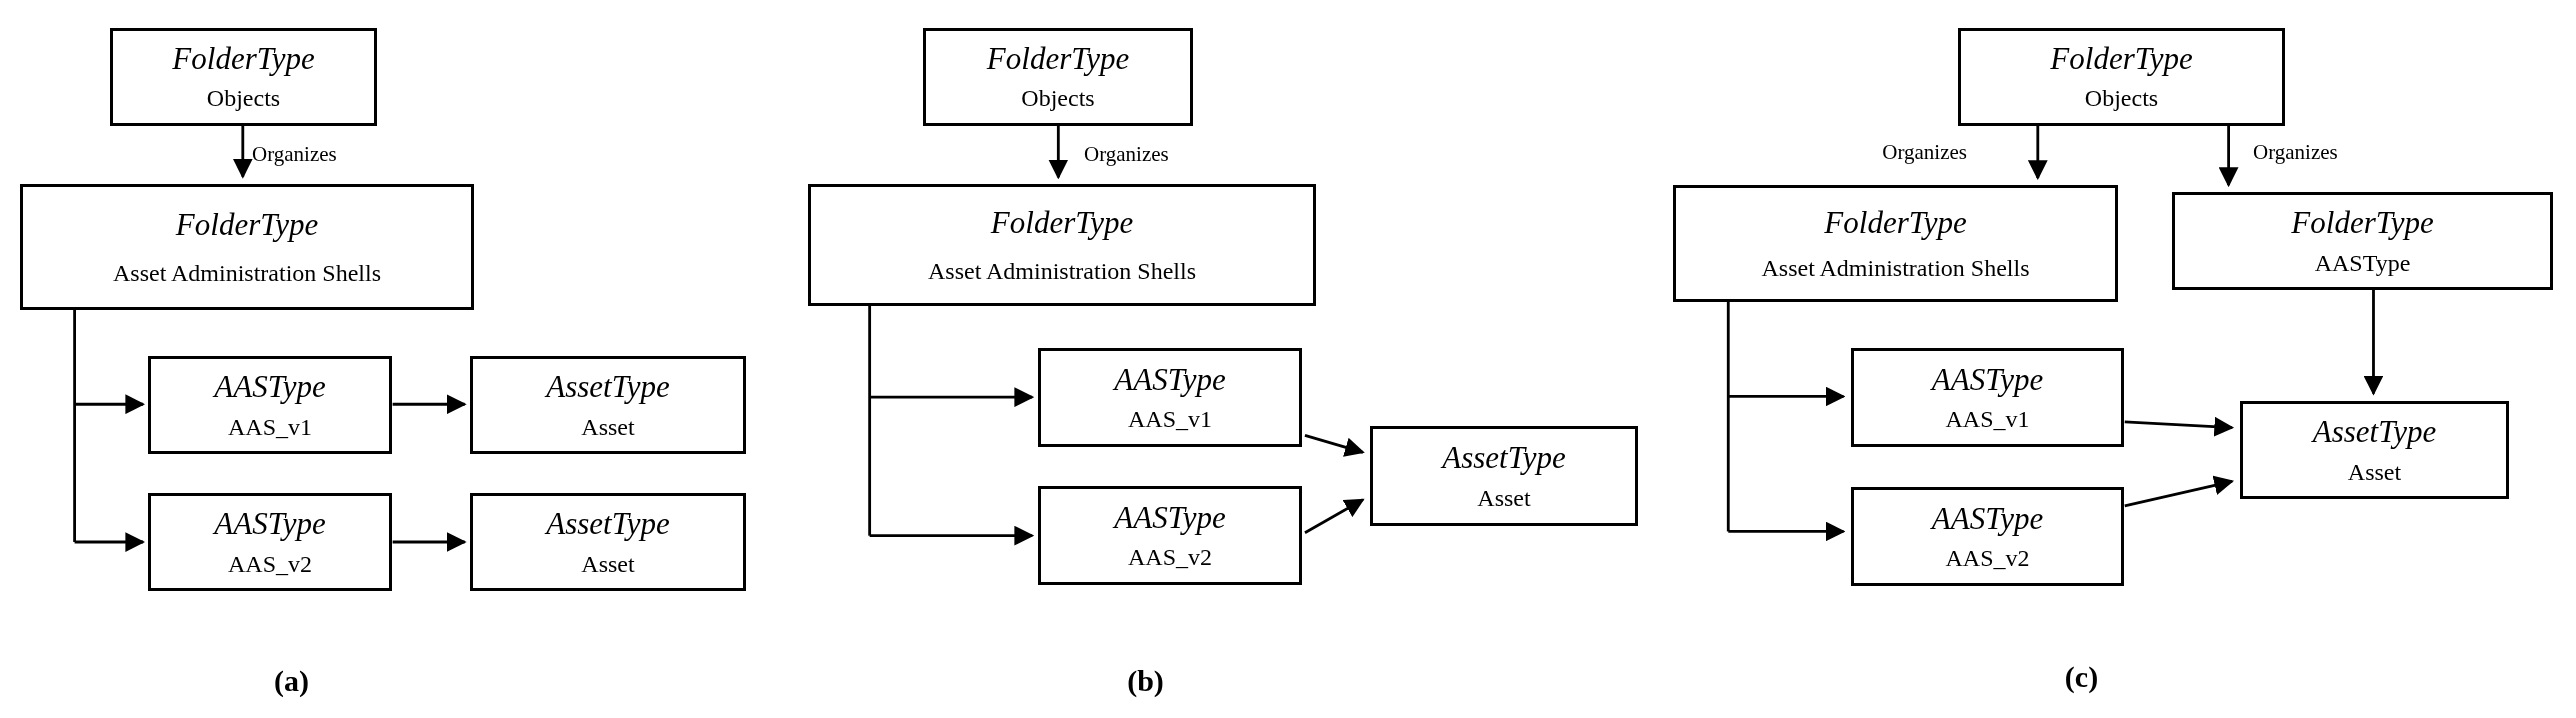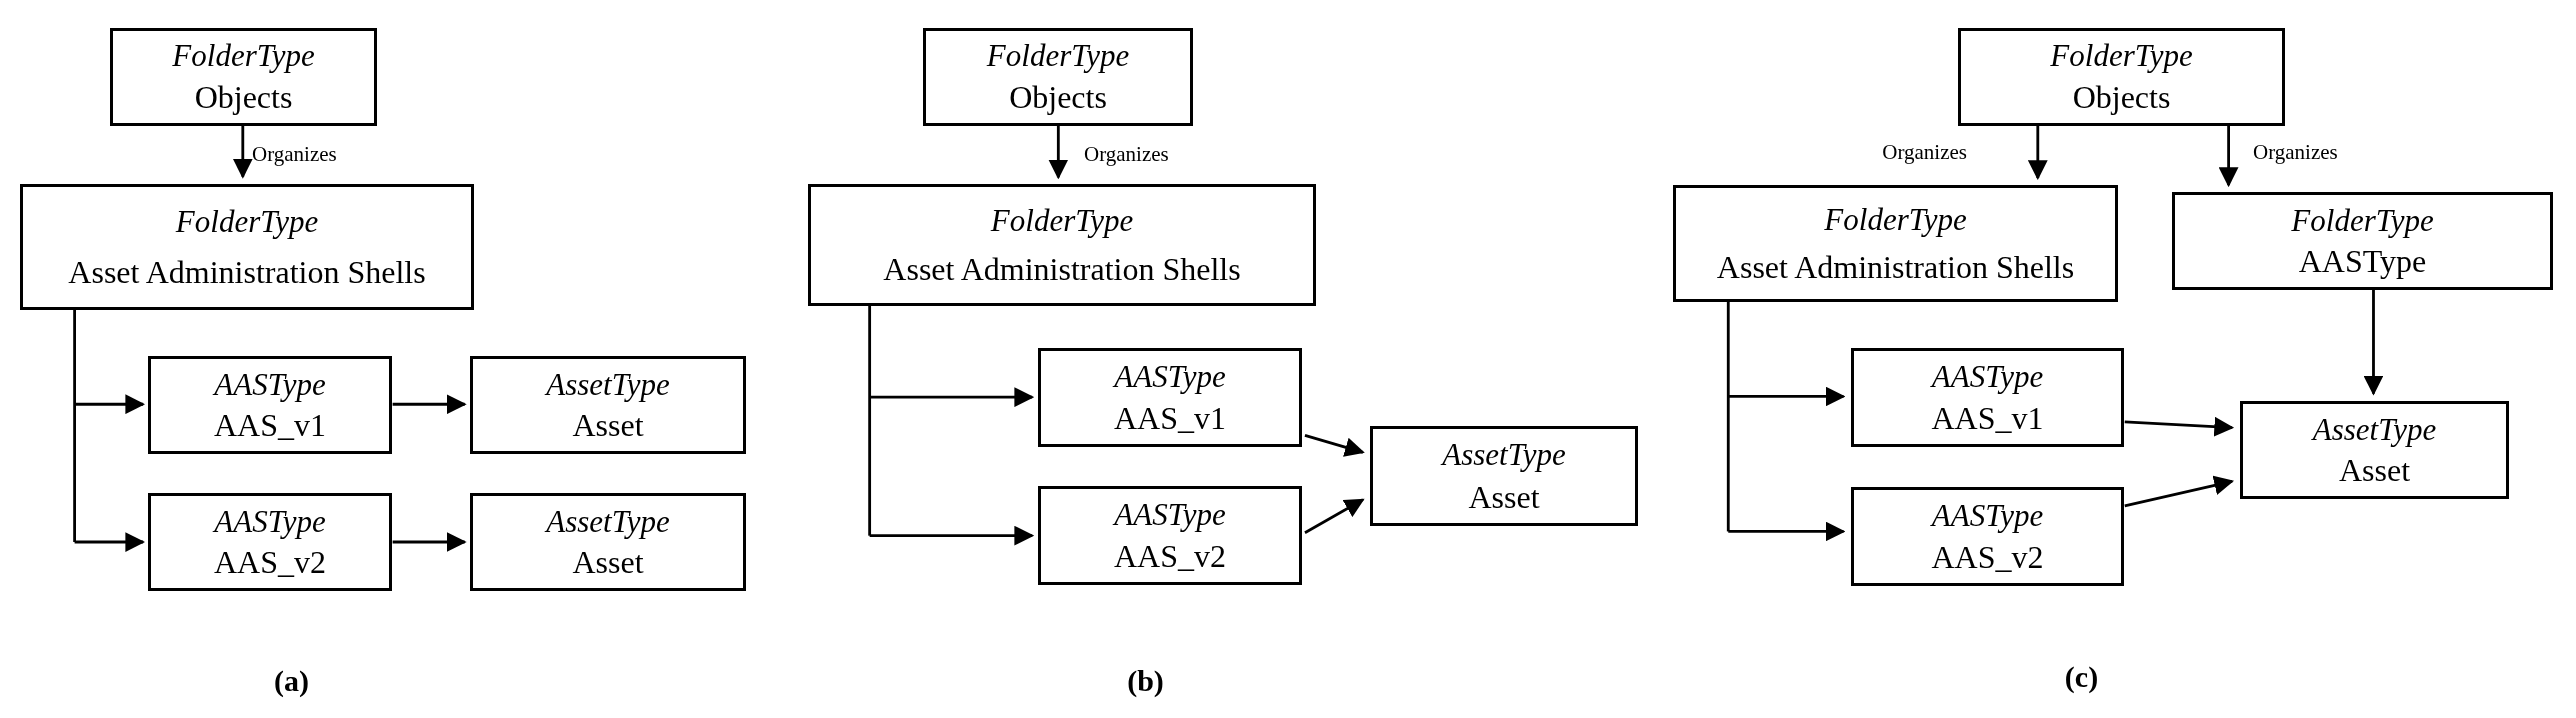--- a/index.html
+++ b/index.html
@@ -22,21 +22,21 @@
     text-align:center;
     box-sizing:border-box;
   }
   .tname{
     font-style:italic;
     font-size:31px;
     line-height:1.0;
     white-space:nowrap;
   }
   .nname{
-    font-size:32px;
+    font-size:24px;
     line-height:1.0;
     white-space:nowrap;
   }
   .edge-label{
     position:absolute;
     font-size:21px;
     line-height:1.0;
     white-space:nowrap;
   }
   .caption{

